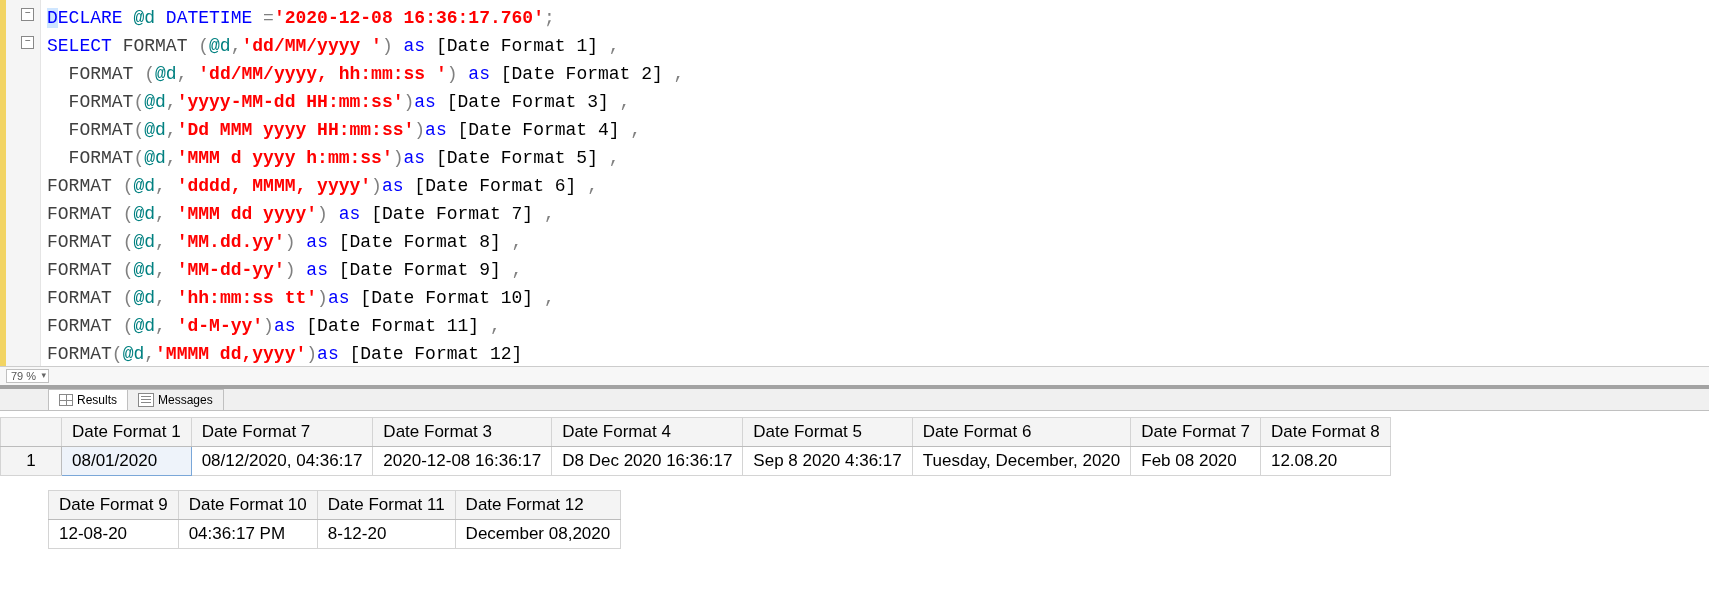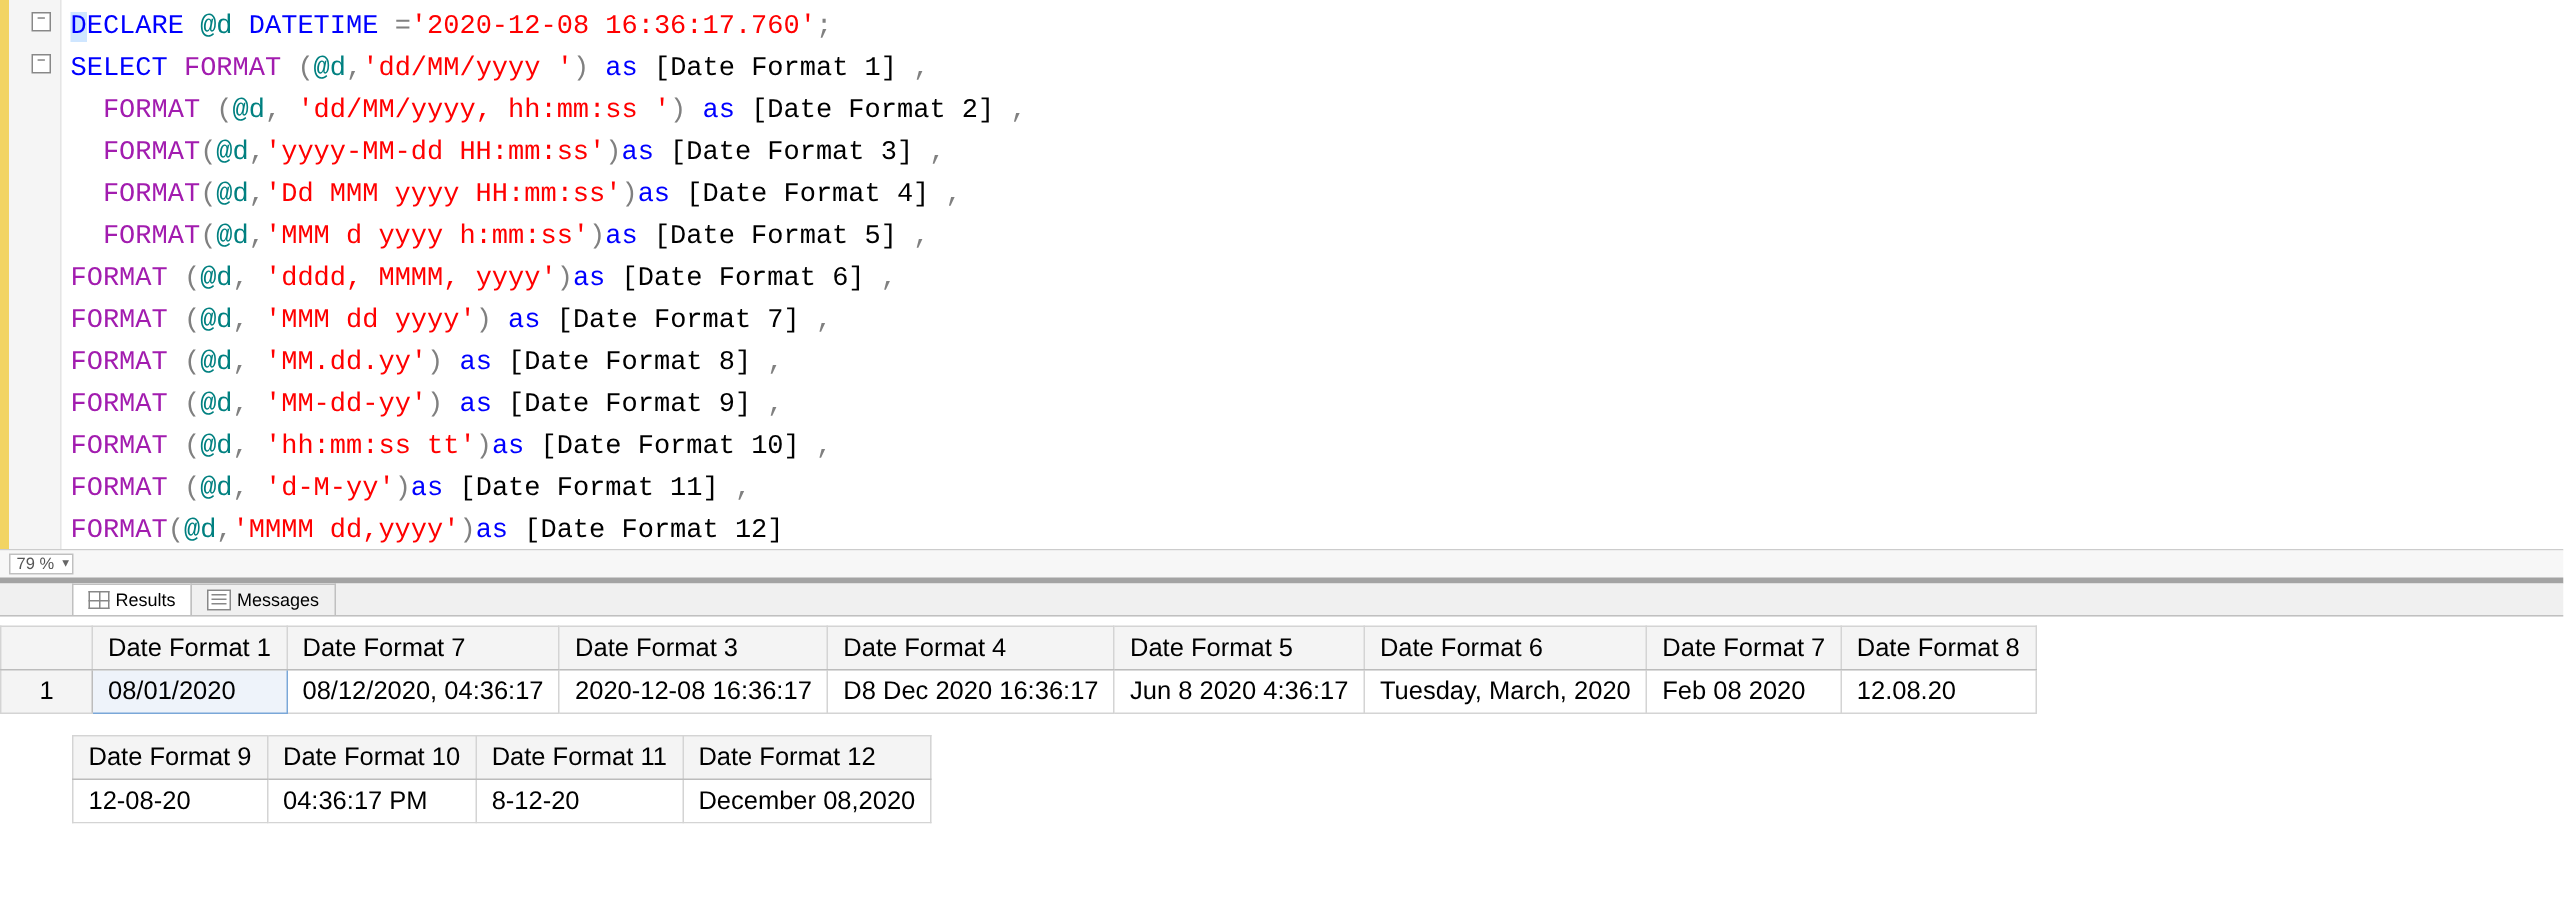--- a/index.html
+++ b/index.html
@@ -3,23 +3,23 @@
 <meta charset="utf-8">
 <style>
   html,body{margin:0;padding:0;font-family:Consolas,'Courier New',monospace;font-size:18px;background:#fff;color:#000;}
   .editor-wrap{display:flex;height:366px;border-bottom:1px solid #ccc;overflow:hidden;}
   .gutter{width:40px;background:#f5f5f5;border-right:1px solid #e5e5e5;position:relative;flex-shrink:0;}
   .gutter-hl{position:absolute;left:0;top:0;width:6px;height:100%;background:#f2d463;}
   .fold{position:absolute;right:6px;width:11px;height:11px;border:1px solid #888;background:#fff;font-size:10px;line-height:9px;text-align:center;color:#555;cursor:pointer;}
   .code{flex:1;padding:4px 0 4px 6px;white-space:pre;line-height:28px;overflow:hidden;}
   .code .line{display:block;height:28px;}
   .kw{color:#0000ff;}
-  .fn{color:#a21caf;}
+  .fn{color:#404040;}
   .lv{color:#008080;}
-  .str{color:#ff0000;}
+  .str{color:#ff0000;font-weight:bold;}
   .gr{color:#808080;}
   .hl{background:#cfe6ff;}
   .zoom{font-family:Segoe UI,Arial,sans-serif;font-size:11px;color:#555;padding:2px 6px;border-bottom:4px solid #a3a3a3;background:#f7f7f7;display:flex;align-items:center;gap:6px;}
   .zoom .dd{border:1px solid #c0c0c0;background:#fff;padding:0 12px 0 4px;font-size:11px;position:relative;}
   .zoom .dd::after{content:"▾";position:absolute;right:2px;top:0;font-size:9px;color:#666;}
   .tabs{display:flex;font-family:Segoe UI,Arial,sans-serif;font-size:12px;border-bottom:1px solid #c0c0c0;background:#f0f0f0;padding-left:48px;}
   .tab{display:flex;align-items:center;gap:4px;padding:3px 10px;border:1px solid #c0c0c0;border-bottom:none;background:#fff;margin-right:-1px;cursor:pointer;}
   .tab.inactive{background:#f0f0f0;}
   .tab-icon{width:14px;height:12px;display:inline-block;}
   .grid-icon{background:
@@ -80,22 +80,22 @@
       <th>Date Format 6</th>
       <th>Date Format 7</th>
       <th>Date Format 8</th>
     </tr>
     <tr>
       <td class="rowhdr">1</td>
       <td class="sel">08/01/2020</td>
       <td>08/12/2020, 04:36:17</td>
       <td>2020-12-08 16:36:17</td>
       <td>D8 Dec 2020 16:36:17</td>
-      <td>Jun 8 2020 4:36:17</td>
-      <td>Tuesday, March, 2020</td>
+      <td>Sep 8 2020 4:36:17</td>
+      <td>Tuesday, December, 2020</td>
       <td>Feb 08 2020</td>
       <td>12.08.20</td>
     </tr>
   </tbody>
     </table>
 
   <table class="rg block2" style="margin-left:48px;">
     <tbody>
         <tr>
       <th>Date Format 9</th>

